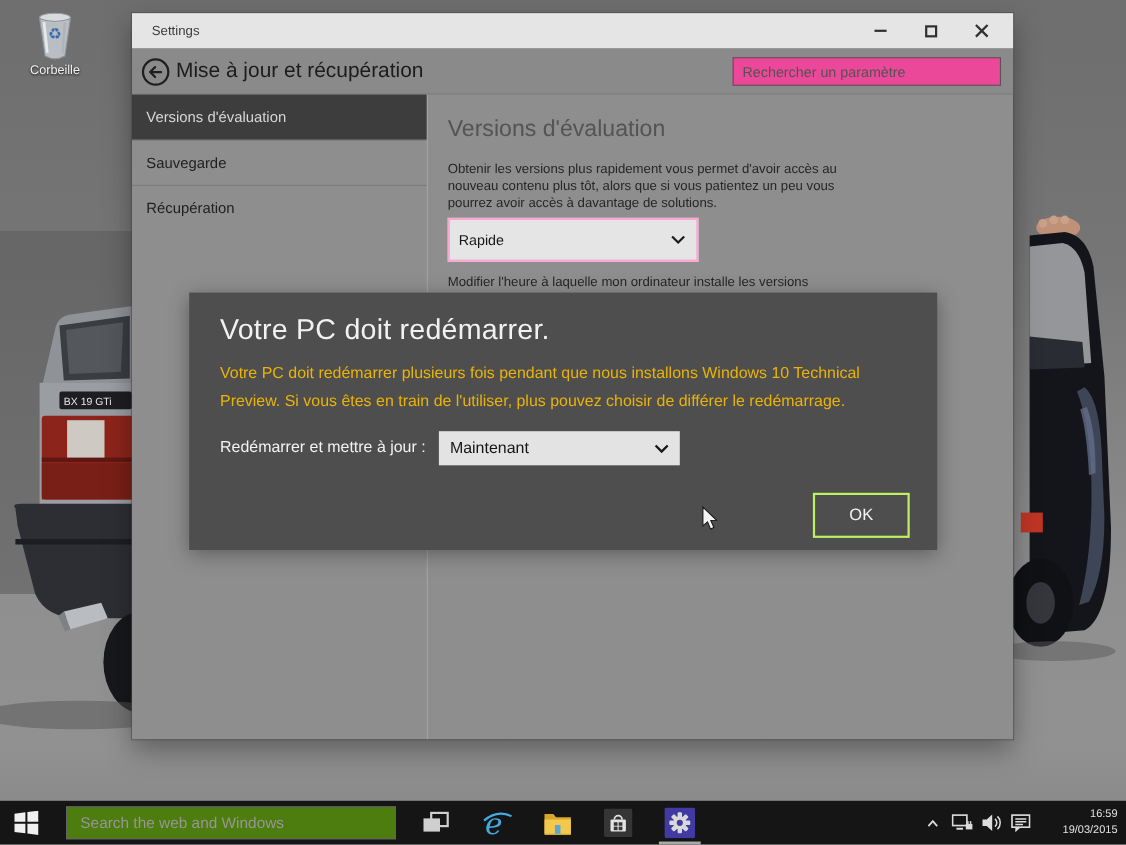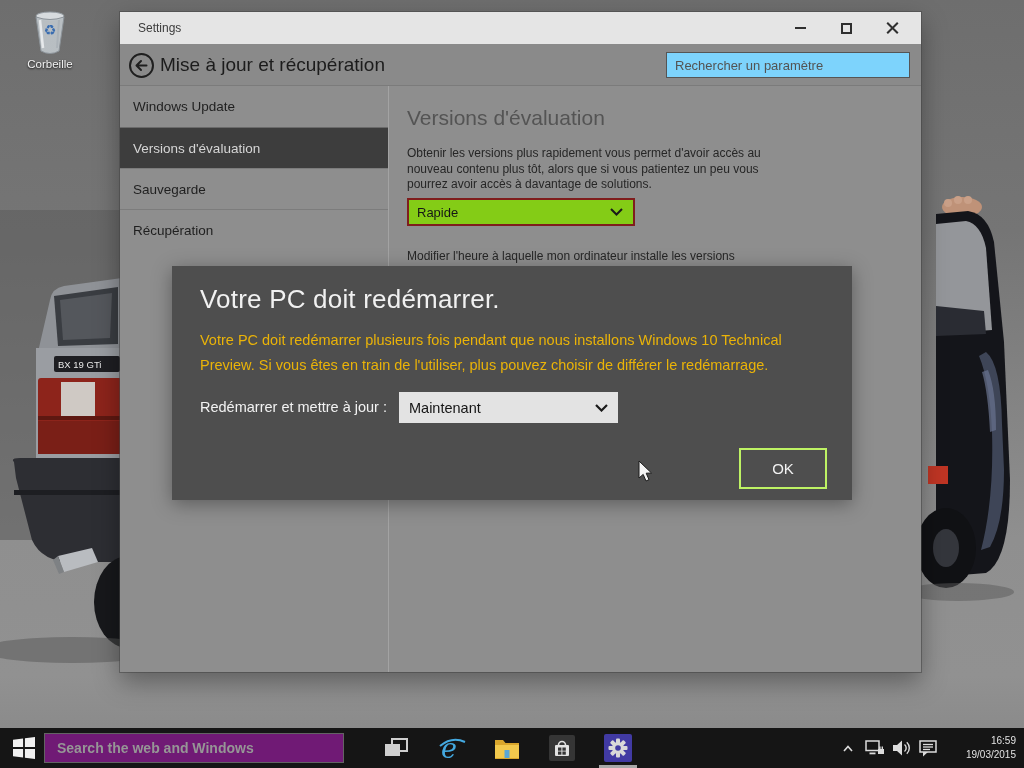--- a/index.html
+++ b/index.html
@@ -37,41 +37,41 @@
     width:15px; height:2px; background:#2f2f2f; }
   .glyph-close::before { transform:rotate(45deg); }
   .glyph-close::after { transform:rotate(-45deg); }
 
   .pagehead { position:relative; height:42px; background:#8a8a8a;
     border-bottom:1px solid rgba(0,0,0,.10); }
   .back-btn { position:absolute; left:8px; top:8px; width:27px; height:27px; }
   .pagehead h1 { position:absolute; left:40px; top:0; line-height:42px;
     font-size:19px; font-weight:400; color:#1c1c1c; }
   .setting-search { position:absolute; right:11px; top:8px; width:244px; height:26px;
-    background:#7dd3fc; border:1px solid #555; outline:none;
+    background:#ec4899; border:1px solid #555; outline:none;
     font-family:inherit; font-size:13px; color:#2e2e2e; padding:0 8px; }
   .setting-search::placeholder { color:#535353; opacity:1; }
 
   .winbody { position:absolute; left:0; top:74px; right:0; bottom:0; }
   .sidebar { position:absolute; left:0; top:0; width:268px; bottom:0; }
   .v-divider { position:absolute; left:268px; top:0; width:1px; bottom:0; background:#a3a3a3; }
   .nav-item { height:41px; line-height:41px; padding-left:13px; font-size:13.5px;
     color:#1f1f1f; cursor:default; }
   .nav-item + .nav-item { border-top:1px solid #7c7c7c; }
   .nav-item.selected { background:#3d3d3d; color:#d6d6d6; border-top-color:#6a6a6a; }
 
   .content { position:absolute; left:269px; top:0; right:0; bottom:0; }
   .content h2 { position:absolute; left:18px; top:20px; font-size:21px; font-weight:300;
     color:#545454; }
   .desc { position:absolute; left:18px; top:60px; font-size:12px; line-height:15.5px;
     color:#262626; }
   .dd { position:relative; display:flex; align-items:center; cursor:default; }
   .dd .dd-chevron { position:absolute; right:10px; }
-  .ring-dd { position:absolute; left:18px; top:112px; width:228px; height:28px;
-    background:#84cc16; border:2px solid #7f1d1d; font-size:13px; color:#161616;
+  .ring-dd { position:absolute; left:18px; top:112px; width:228px; height:40px;
+    background:#e5e5e5; border:2px solid #f9a8d4; font-size:13px; color:#161616;
     padding-left:8px; }
   .sched-link { position:absolute; left:18px; top:162px; width:372px; font-size:12px;
     line-height:16px; color:#262626; cursor:default; }
 
   
   .dialog { position:absolute; left:172px; top:266px; width:680px; height:234px;
     background:#4e4e4e; z-index:4; box-shadow:0 4px 18px rgba(0,0,0,.35); }
   .dialog h2 { position:absolute; left:28px; top:18px; font-size:26px; font-weight:400;
     color:#f1f1f1; letter-spacing:.2px; }
   .dlg-body { position:absolute; left:28px; top:62px; font-size:14.5px; line-height:25px;
@@ -85,23 +85,23 @@
     font-family:inherit; display:flex; align-items:center; justify-content:center;
     cursor:default; }
 
   .cursor { position:absolute; left:638px; top:460px; z-index:9; }
 
   
   .taskbar { position:absolute; left:0; bottom:0; width:1024px; height:40px;
     background:#151515; z-index:5; }
   .start-btn { position:absolute; left:0; top:0; width:48px; height:40px;
     display:flex; align-items:center; justify-content:center; }
-  .tb-search { position:absolute; left:44px; top:5px; width:300px; height:30px;
-    background:#701a75; border:1px solid #636363; outline:none; padding:0 12px;
-    font-family:inherit; font-size:14px; color:#d0d0d0;font-weight:bold; }
+  .tb-search { position:absolute; left:60px; top:5px; width:300px; height:30px;
+    background:#4d7c0f; border:1px solid #636363; outline:none; padding:0 12px;
+    font-family:inherit; font-size:14px; color:#d0d0d0; }
   .tb-search::placeholder { color:#969696; opacity:1; }
   .tb-btn { position:absolute; top:0; width:44px; height:40px;
     display:flex; align-items:center; justify-content:center; }
   .tb-indicator { position:absolute; left:3px; right:3px; bottom:0; height:3px; background:#a8a8a8; }
   .tray-btn { position:absolute; top:0; width:27px; height:40px;
     display:flex; align-items:center; justify-content:center; }
   .clock { position:absolute; right:8px; top:0; width:76px; height:40px;
     display:flex; flex-direction:column; align-items:flex-end; justify-content:center;
     color:#e2e2e2; font-size:10px; line-height:14px; }
 </style>
@@ -182,21 +182,20 @@
           <circle cx="13.5" cy="13.5" r="11.5" fill="none" stroke="#1f1f1f" stroke-width="2"></circle>
           <path d="M18.5 13.5 H9.5 M13 9 L8.5 13.5 L13 18" fill="none" stroke="#1f1f1f" stroke-width="2" stroke-linecap="round" stroke-linejoin="round"></path>
         </svg>
       </div>
       <h1>Mise à jour et récupération</h1>
       <input class="setting-search" type="text" placeholder="Rechercher un paramètre" style="">
     </div>
 
     <div class="winbody">
       <div class="sidebar">
-        <div class="nav-item">Windows Update</div>
         <div class="nav-item selected">Versions d'évaluation</div>
         <div class="nav-item">Sauvegarde</div>
         <div class="nav-item">Récupération</div>
       </div>
       <div class="v-divider"></div>
 
       <div class="content">
         <h2>Versions d'évaluation</h2>
         <div class="desc">
           <div>Obtenir les versions plus rapidement vous permet d'avoir accès au</div>

